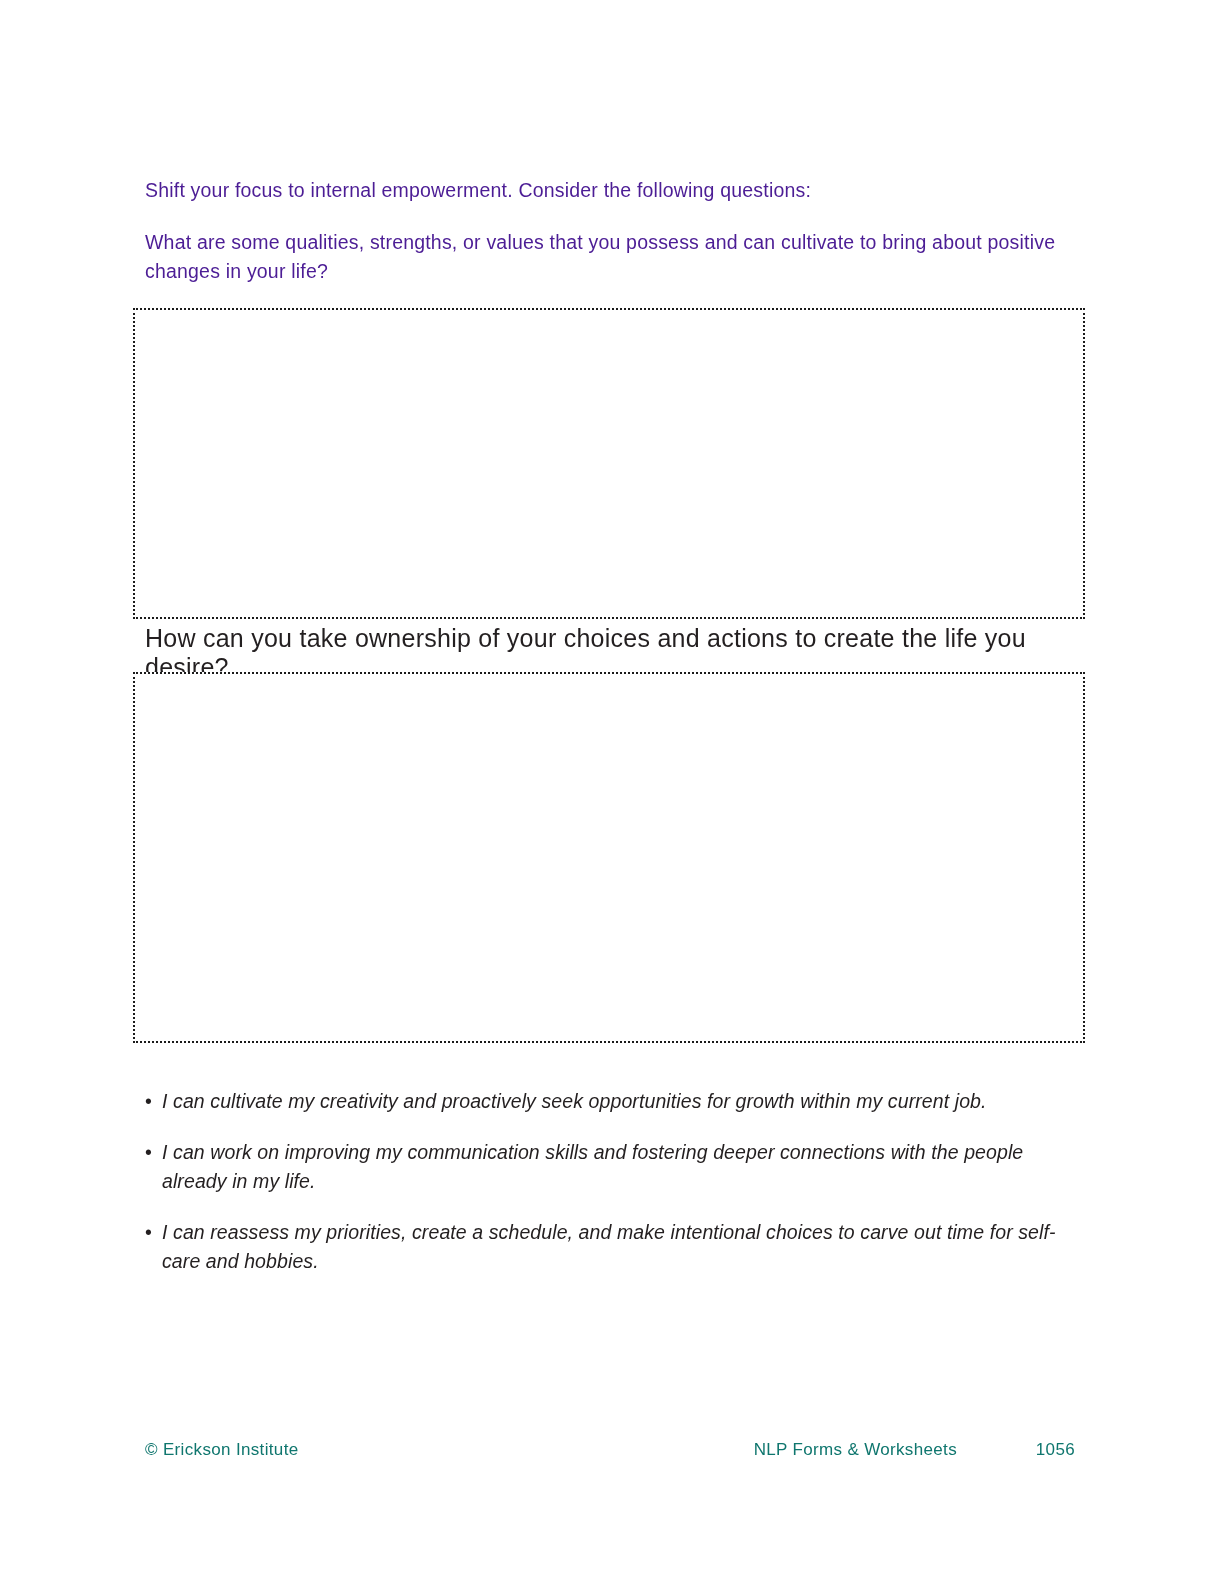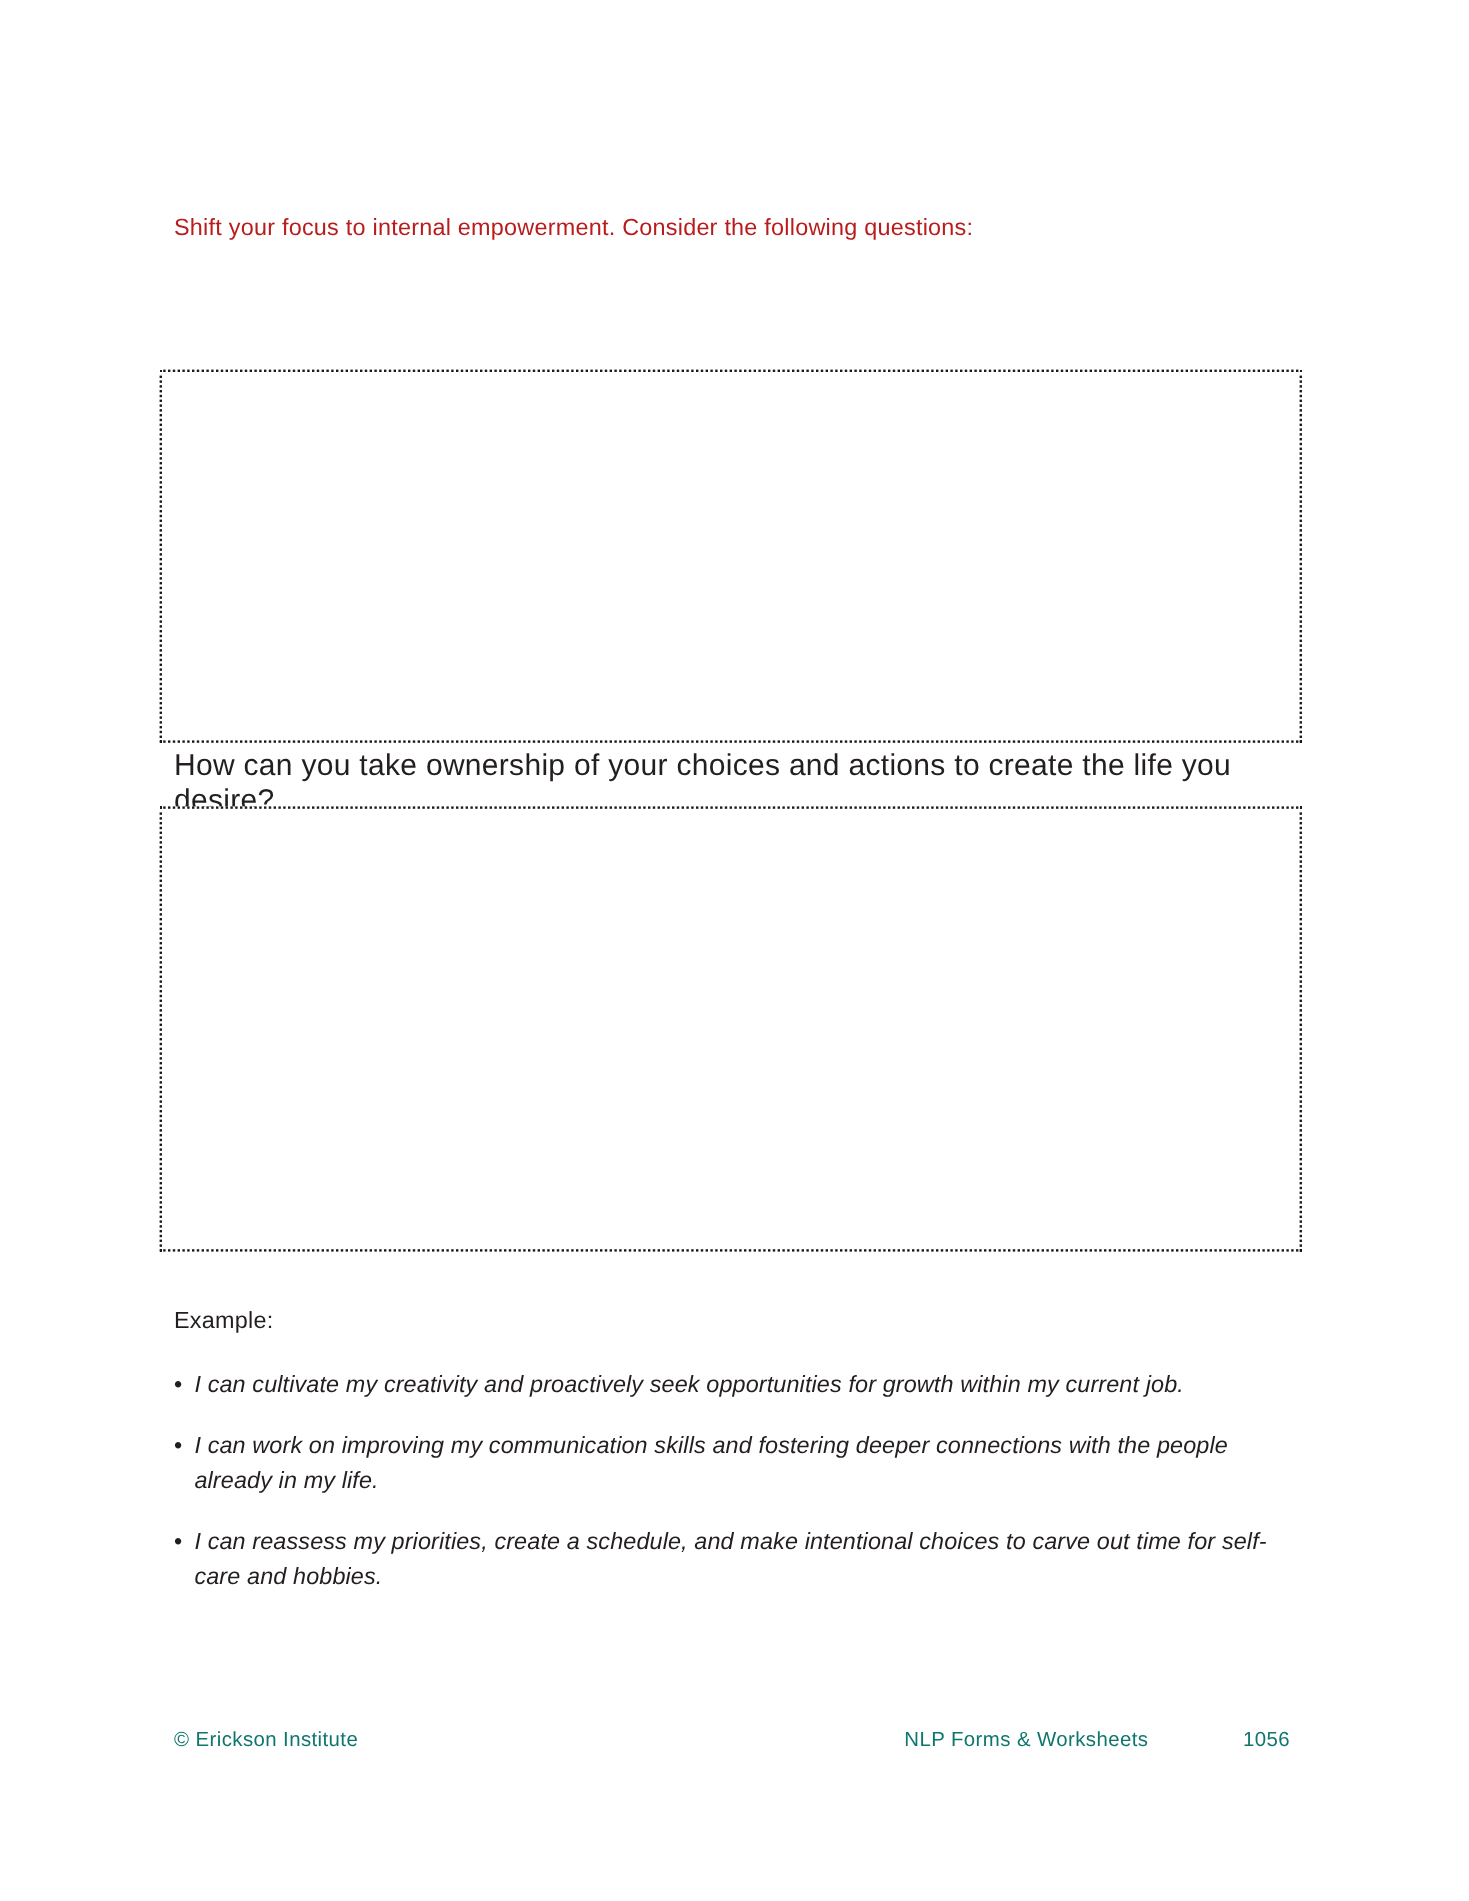--- a/index.html
+++ b/index.html
@@ -23,21 +23,21 @@
   .content {
     position: absolute;
     left: 145px;
     top: 176px;
     width: 930px;
   }
 
   .para {
     font-size: 19.5px;
     line-height: 29px;
-    color: #b91c1c;
+    color: #4c1d95;
     letter-spacing: 0.01em;
     margin: 0;
     font-weight: 400;
   }
   .para-intro {
     margin-bottom: 23px;
   }
   .para-q1 {
     margin-bottom: 0;
   }
@@ -147,30 +147,30 @@
     top: 0;
   }
 </style>
 </head>
 <body>
 
 <div class="page">
 
   <div class="content">
     <p class="para para-intro">Shift your focus to internal empowerment. Consider the following questions:</p>
+    <p class="para para-q1">What are some qualities, strengths, or values that you possess and can cultivate to bring about positive changes in your life?</p>
   </div>
 
   <div class="answer-box answer-box-1" placeholder=""></div>
 
   <div class="question-2">How can you take ownership of your choices and actions to create the life you desire?</div>
 
   <div class="answer-box answer-box-2" placeholder=""></div>
 
   <div class="example-block">
-    <p class="example-label">Example:</p>
     <ul class="bullet-list">
       <li class="bullet-item">
         <span class="bullet-dot">•</span>
         <span>I can cultivate my creativity and proactively seek opportunities for growth within my current job.</span>
       </li>
       <li class="bullet-item">
         <span class="bullet-dot">•</span>
         <span>I can work on improving my communication skills and fostering deeper connections with the people already in my life.</span>
       </li>
       <li class="bullet-item">

